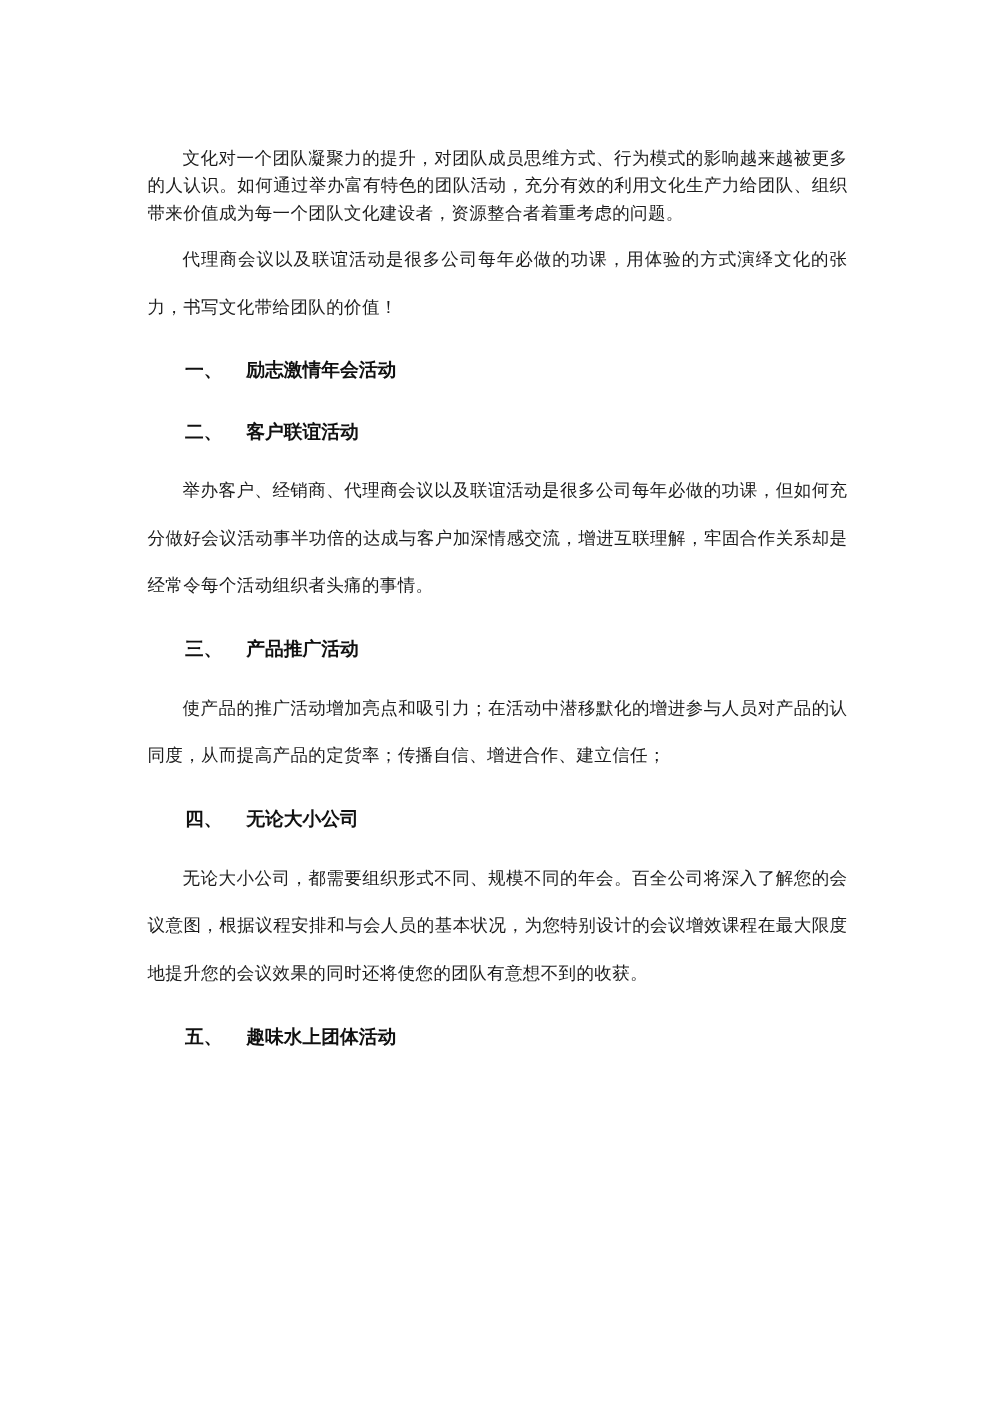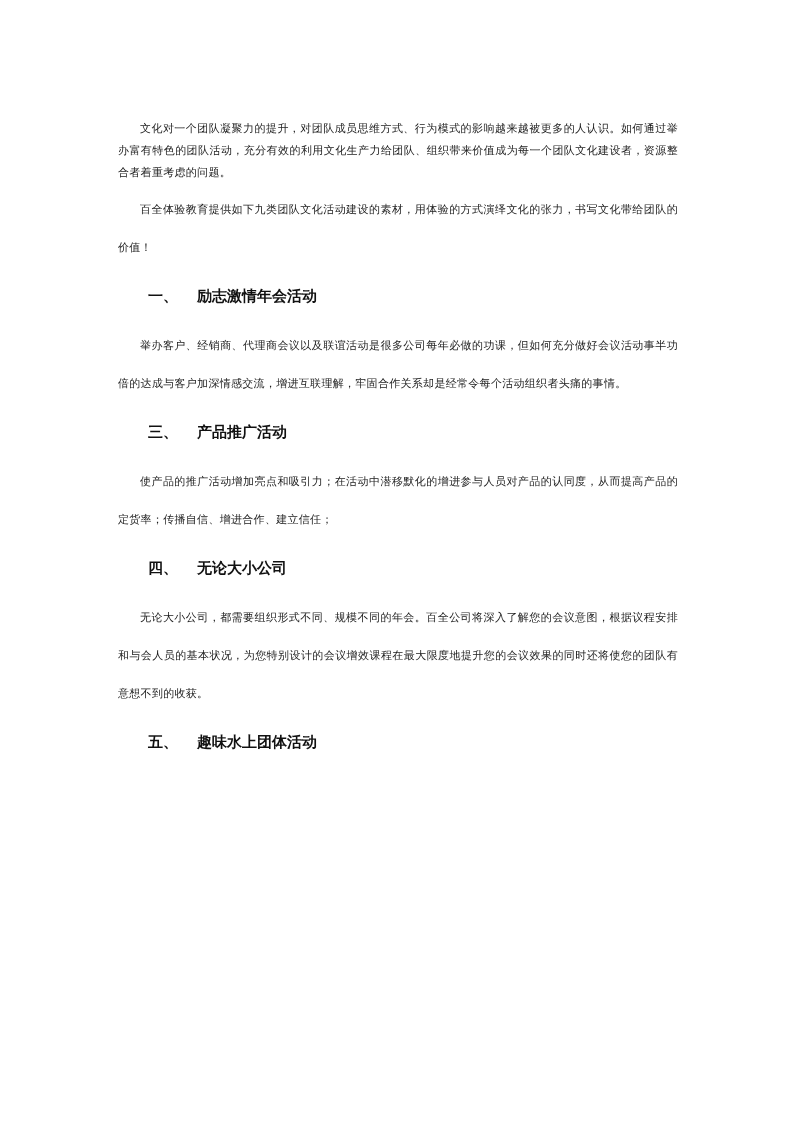--- a/index.html
+++ b/index.html
@@ -16,21 +16,21 @@
     font-family: "Liberation Serif", "DejaVu Serif", serif;
     color: #1c1c1c;
   }
   .doc-content {
     position: absolute;
     left: 118px;
     top: 117px;
     width: 560px;
   }
   .para {
-    font-size: 11px;
+    font-size: 14px;
     line-height: 38px;
     text-align: justify;
     text-indent: 2em;
     margin: 11px 0 0 0;
     letter-spacing: 0.3px;
   }
   .para.compact {
     line-height: 22px;
     margin-top: 0;
   }
@@ -51,22 +51,23 @@
     margin-left: 19px;
     margin-top: 36px;
   }
 </style>
 </head>
 <body>
 
 <div class="doc-page">
   <div class="doc-content">
       <p class="para compact">文化对一个团队凝聚力的提升，对团队成员思维方式、行为模式的影响越来越被更多的人认识。如何通过举办富有特色的团队活动，充分有效的利用文化生产力给团队、组织带来价值成为每一个团队文化建设者，资源整合者着重考虑的问题。</p>
-      <p class="para">百全体验教育提供如下九类团队文化活动建设的素材，用体验的方式演绎文化的张力，书写文化带给团队的价值！</p>
+      <p class="para">代理商会议以及联谊活动是很多公司每年必做的功课，用体验的方式演绎文化的张力，书写文化带给团队的价值！</p>
       <h2 class="heading"><span class="heading-number">一、</span><span class="heading-title">励志激情年会活动</span></h2>
+      <h2 class="heading"><span class="heading-number">二、</span><span class="heading-title">客户联谊活动</span></h2>
       <p class="para">举办客户、经销商、代理商会议以及联谊活动是很多公司每年必做的功课，但如何充分做好会议活动事半功倍的达成与客户加深情感交流，增进互联理解，牢固合作关系却是经常令每个活动组织者头痛的事情。</p>
       <h2 class="heading"><span class="heading-number">三、</span><span class="heading-title">产品推广活动</span></h2>
       <p class="para">使产品的推广活动增加亮点和吸引力；在活动中潜移默化的增进参与人员对产品的认同度，从而提高产品的定货率；传播自信、增进合作、建立信任；</p>
       <h2 class="heading"><span class="heading-number">四、</span><span class="heading-title">无论大小公司</span></h2>
       <p class="para">无论大小公司，都需要组织形式不同、规模不同的年会。百全公司将深入了解您的会议意图，根据议程安排和与会人员的基本状况，为您特别设计的会议增效课程在最大限度地提升您的会议效果的同时还将使您的团队有意想不到的收获。</p>
       <h2 class="heading"><span class="heading-number">五、</span><span class="heading-title">趣味水上团体活动</span></h2>
     </div>
 </div>
 
 </body></html>

